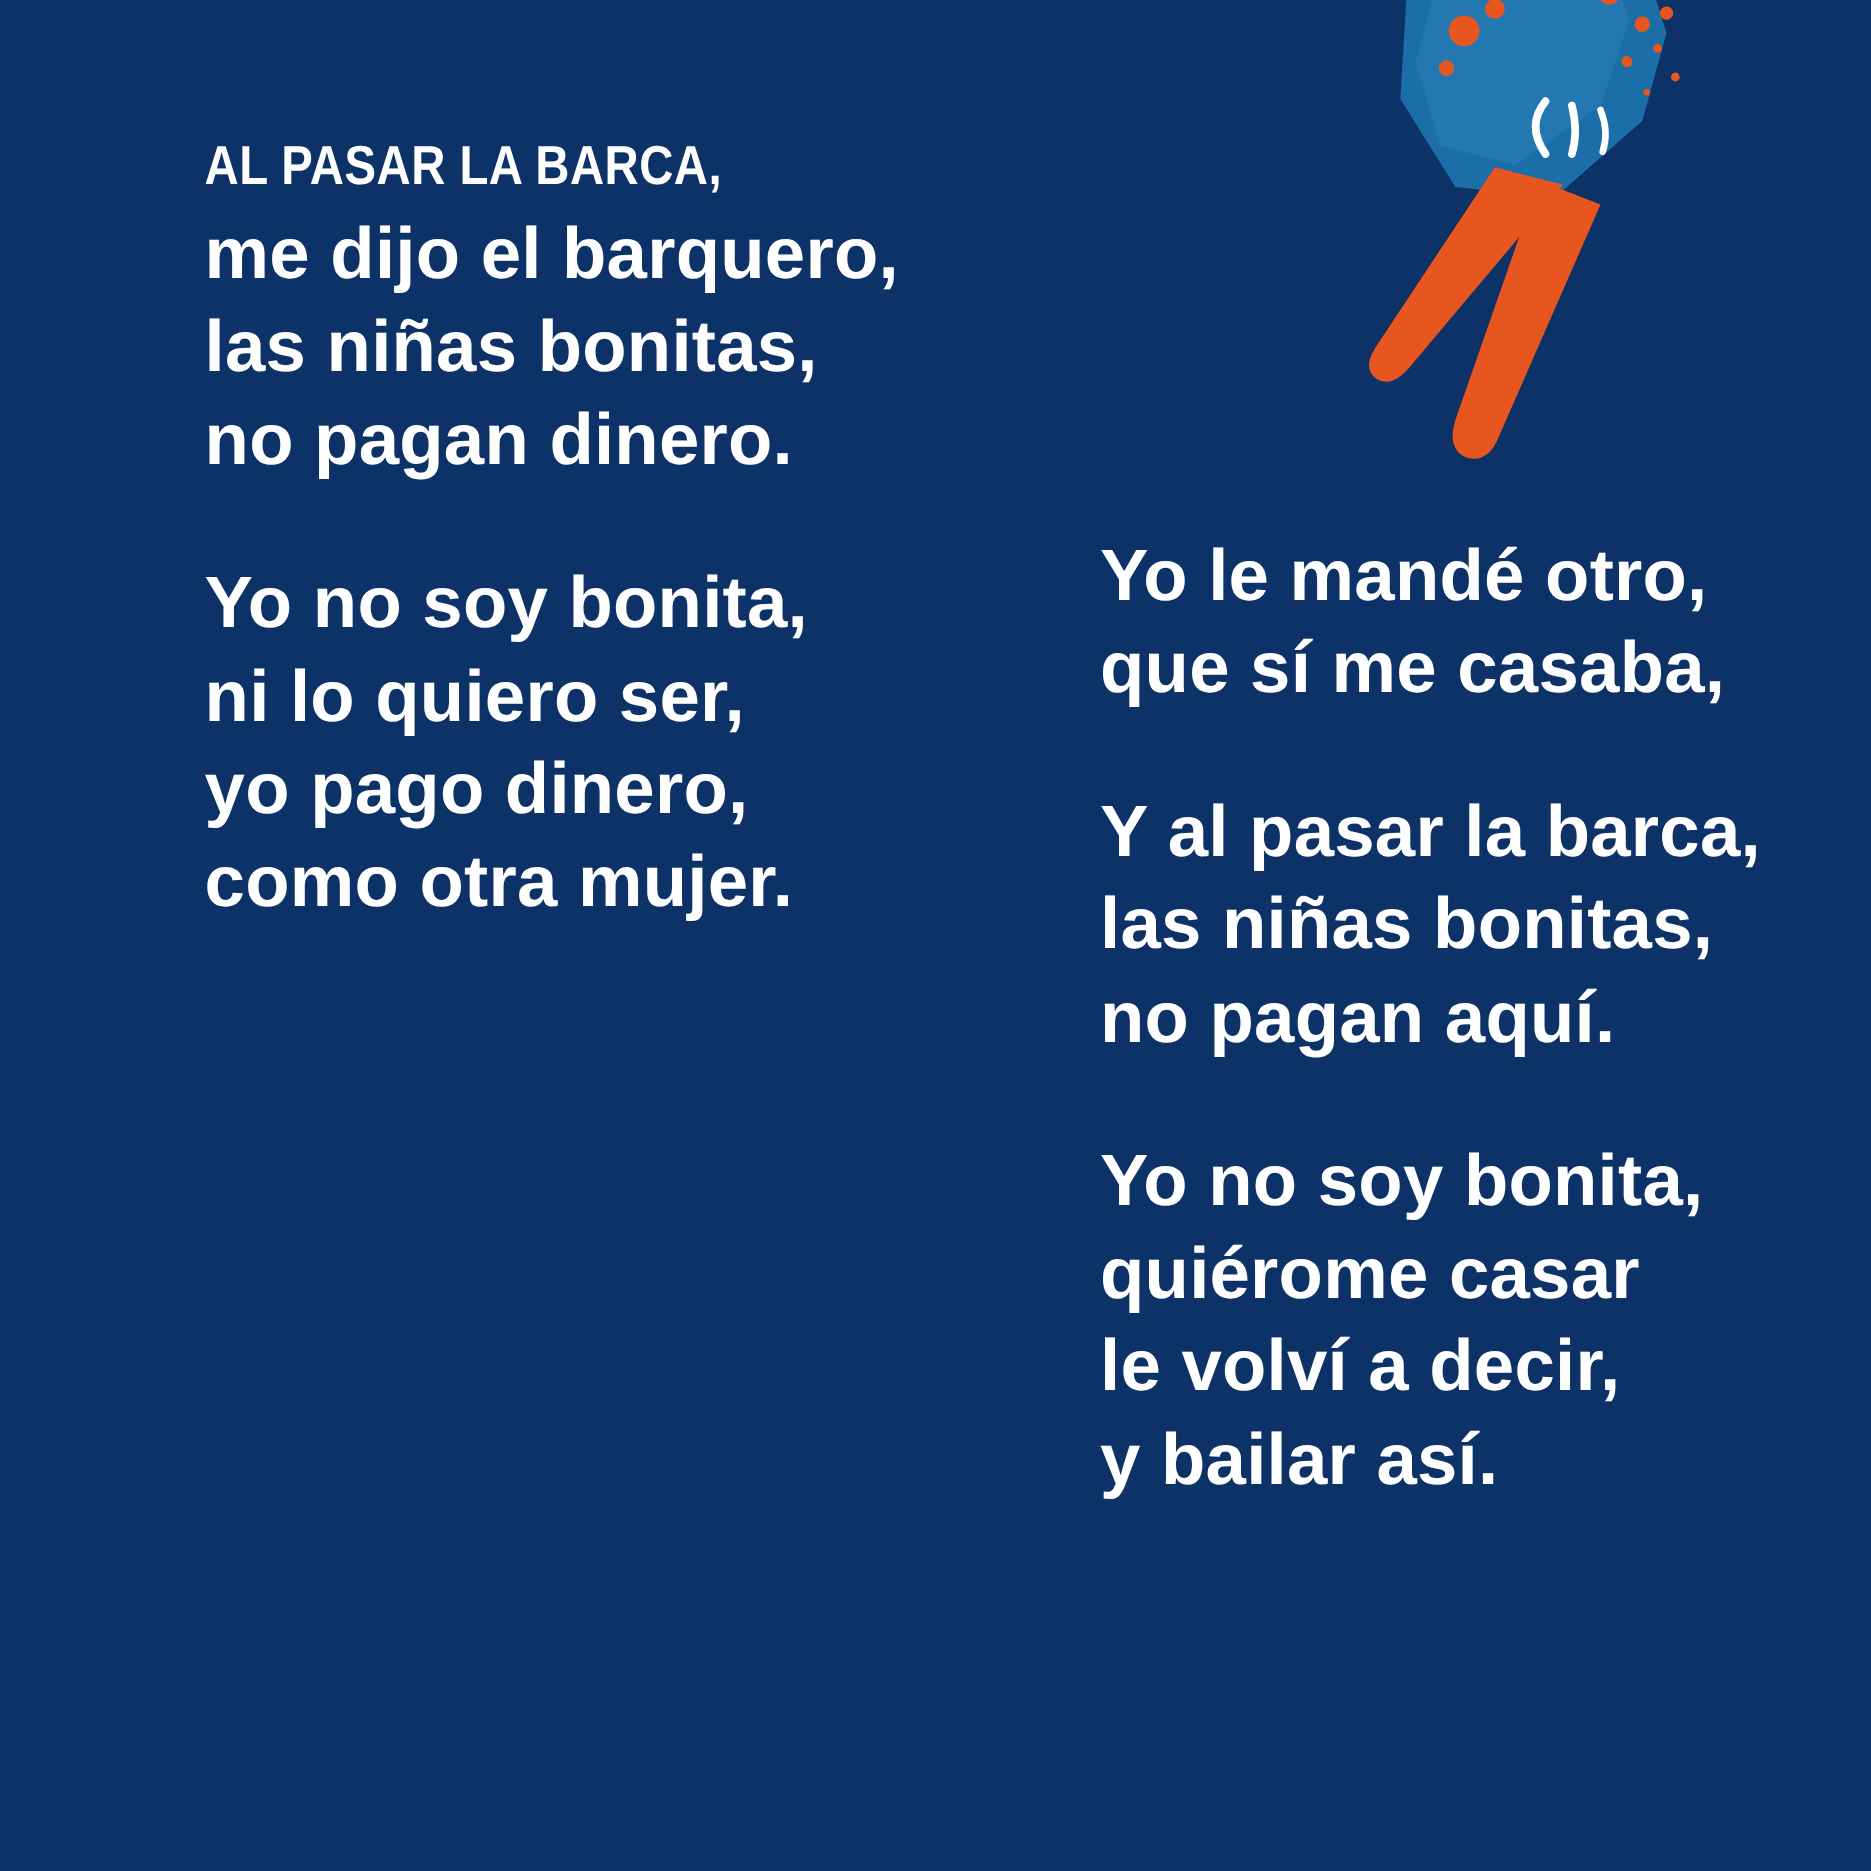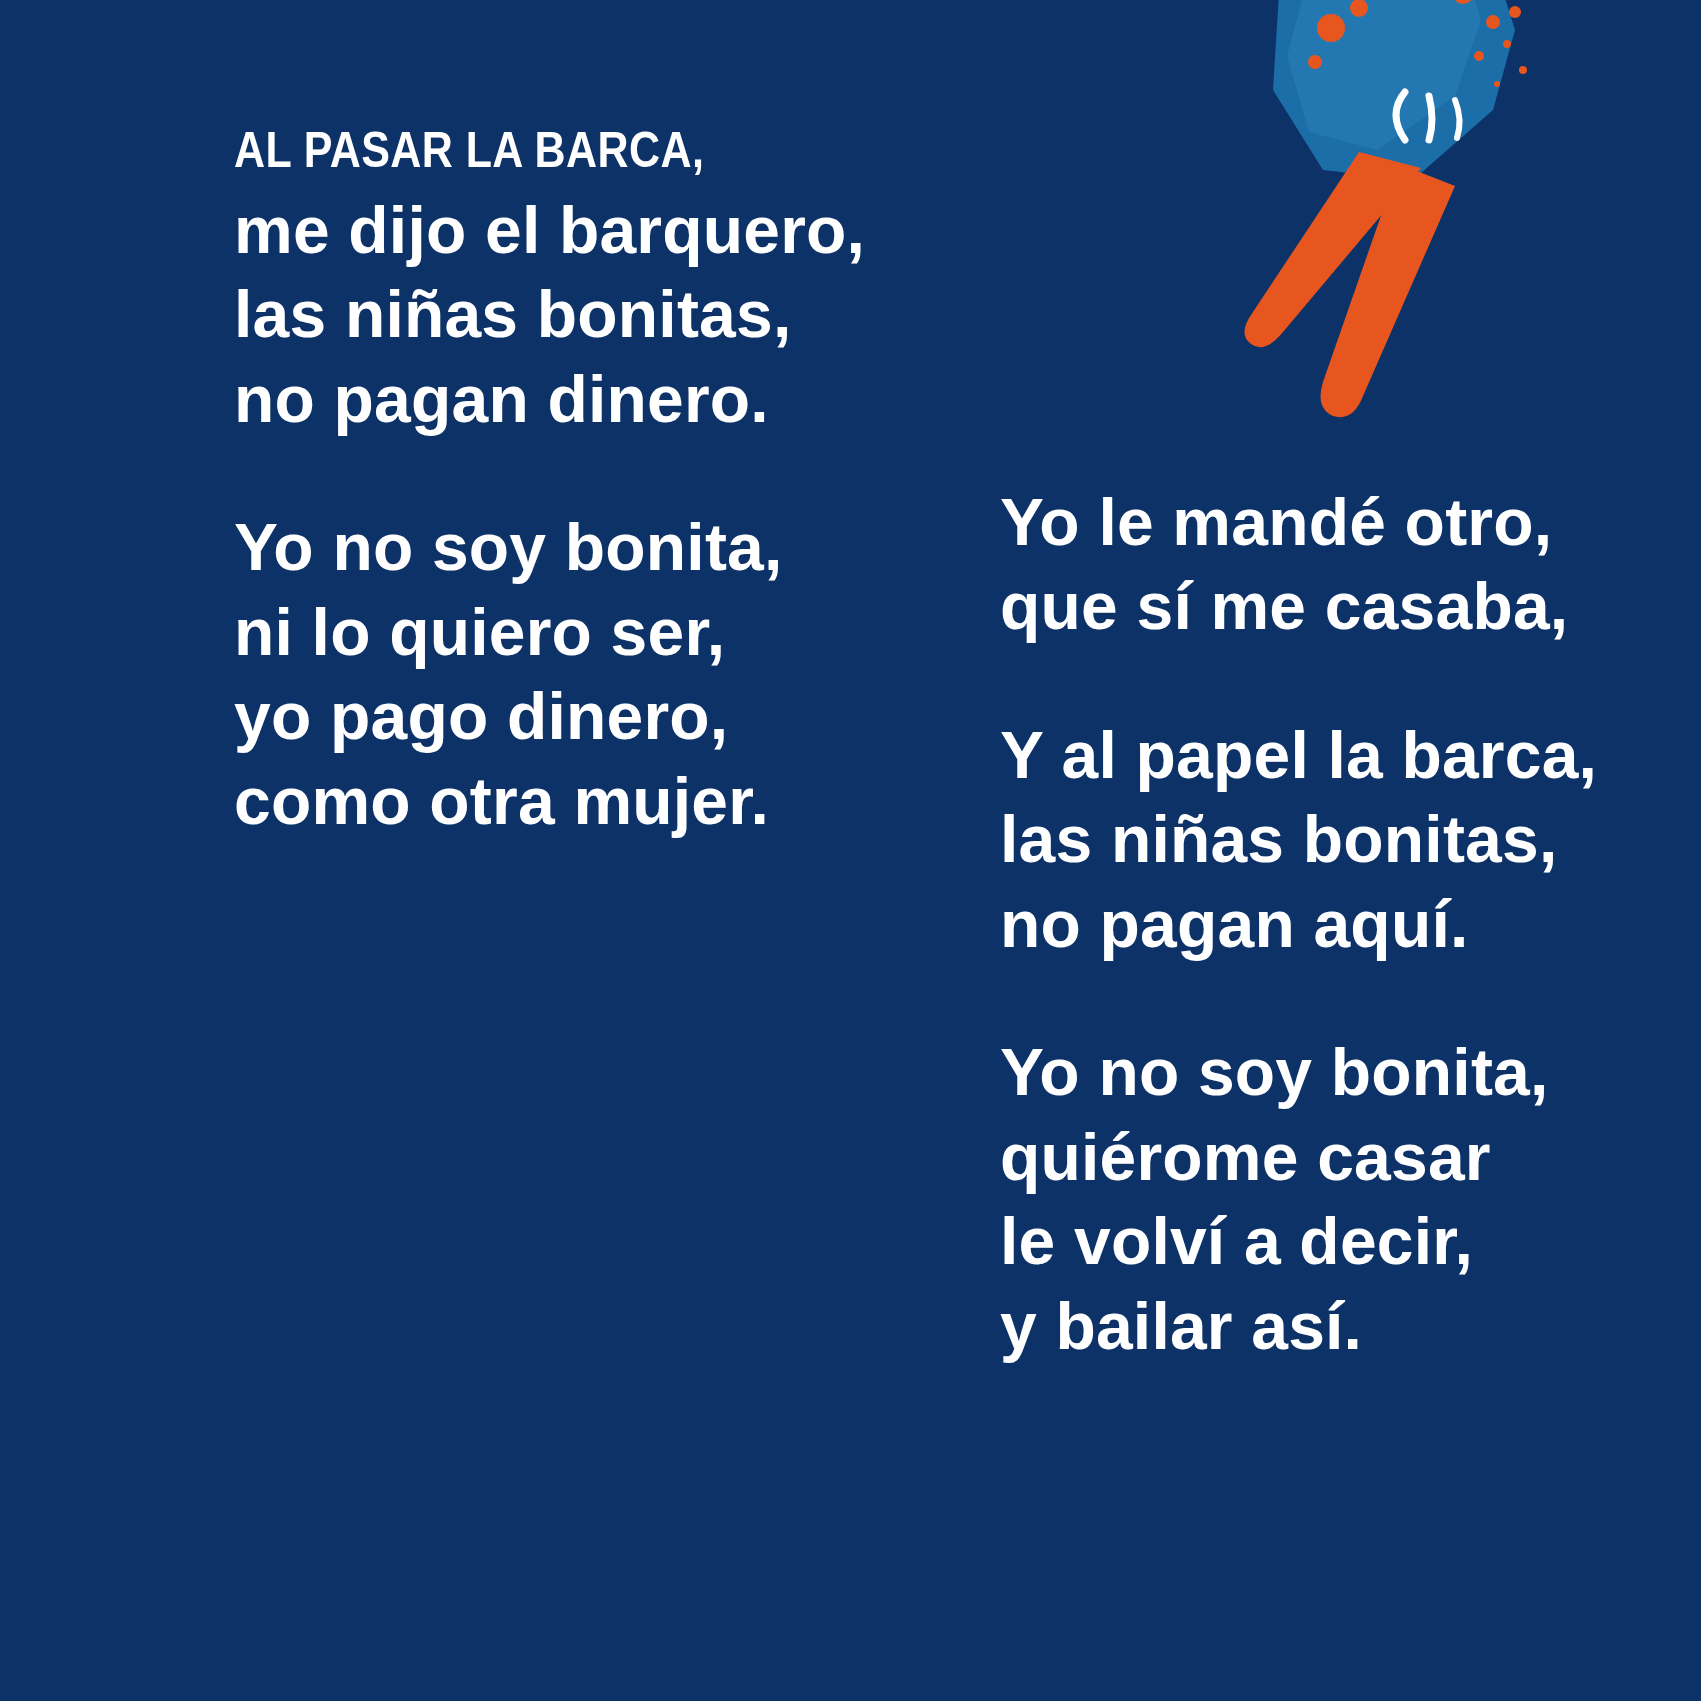--- a/index.html
+++ b/index.html
@@ -34,21 +34,20 @@
   }
 
   .column {
     position: absolute;
   }
 
   .column-left {
     left: 186px;
     top: 118px;
     width: 700px;
-    margin-left: 48px;
   }
 
   .column-right {
     left: 1000px;
     top: 480px;
     width: 640px;
   }
 
   .stanza {
     margin: 0 0 64px 0;
@@ -126,21 +125,21 @@
   </div>
 
   <div class="column column-right">
 
     <div class="stanza">
       <div class="line">Yo le mandé otro,</div>
       <div class="line">que sí me casaba,</div>
     </div>
 
     <div class="stanza">
-      <div class="line">Y al papel la barca,</div>
+      <div class="line">Y al pasar la barca,</div>
       <div class="line">las niñas bonitas,</div>
       <div class="line">no pagan aquí.</div>
     </div>
 
     <div class="stanza">
       <div class="line">Yo no soy bonita,</div>
       <div class="line">quiérome casar</div>
       <div class="line">le volví a decir,</div>
       <div class="line">y bailar así.</div>
     </div>

